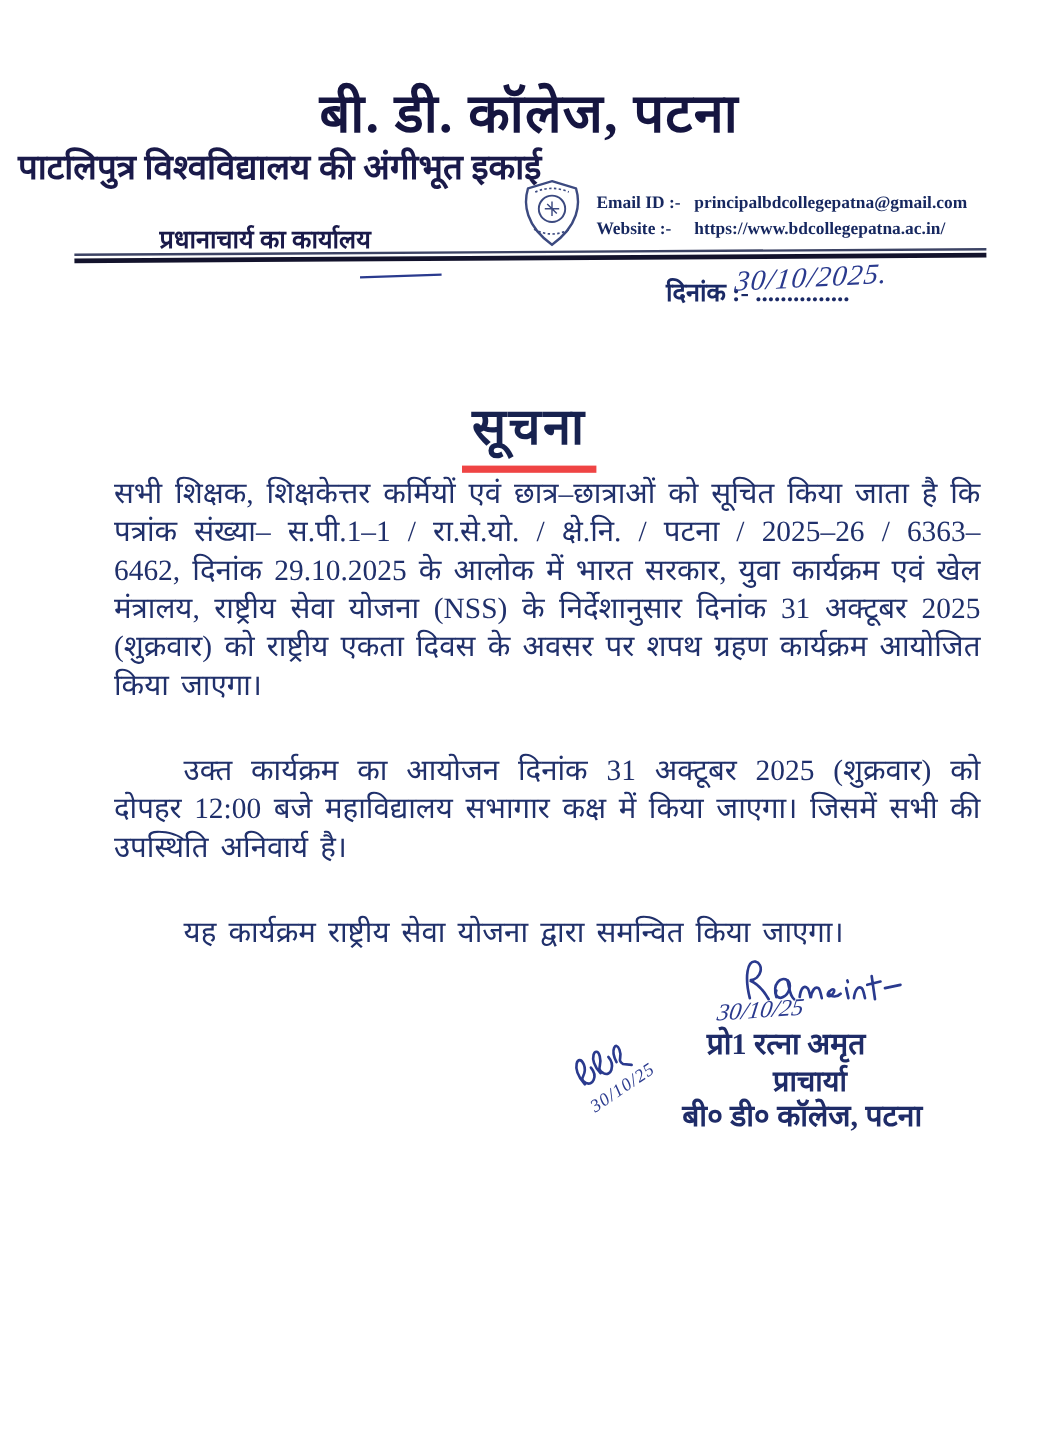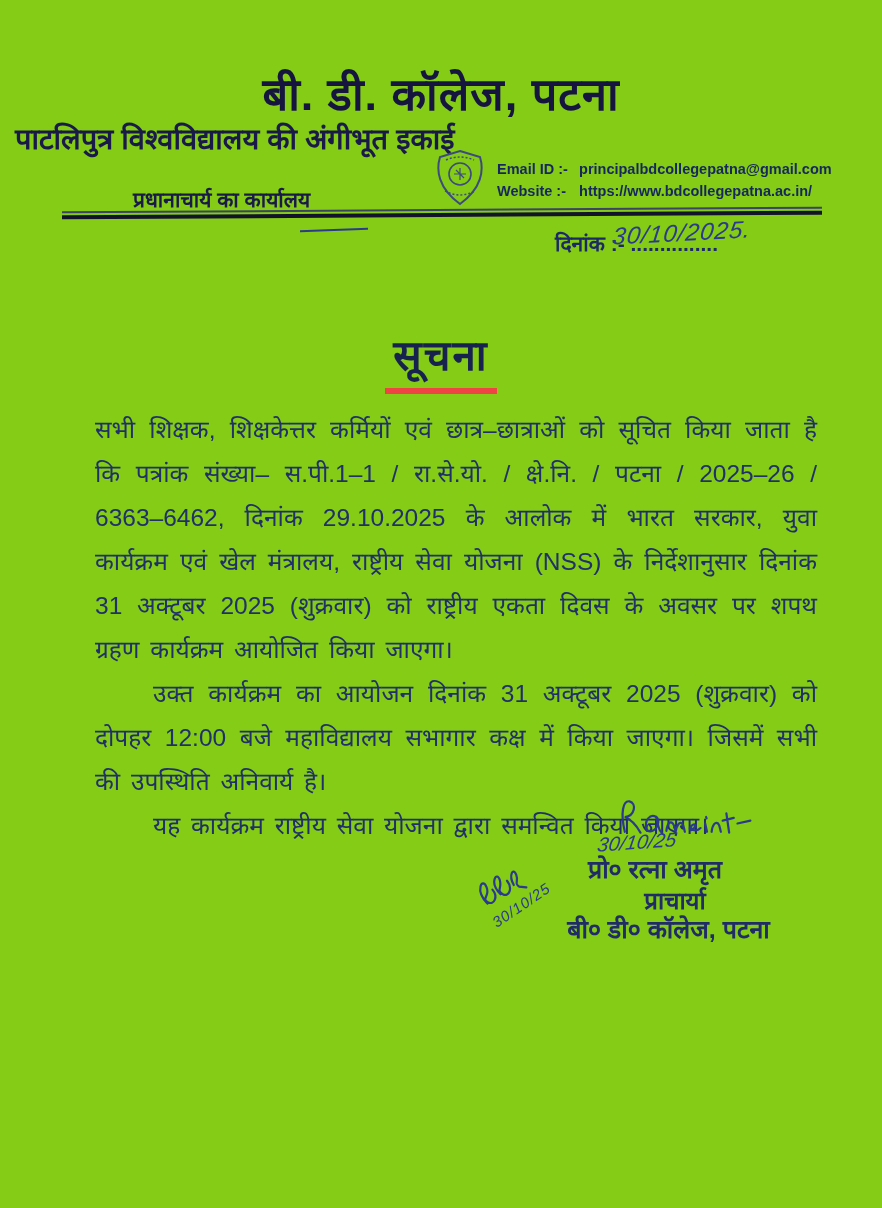--- a/index.html
+++ b/index.html
@@ -1,21 +1,21 @@
 <!DOCTYPE html>
 <html><head>
 <meta charset="utf-8">
 <style>
   html,body{margin:0;padding:0;background:#e8e8e8;}
   .page{
     position:relative;
     width:882px;height:1208px;
     margin:0 auto;
-    background:#84cc16;
-    font-family:Liberation Sans, sans-serif;
+    background:#ffffff;
+    font-family:Liberation Serif, serif;
     color:#1e2a63;
     overflow:hidden;
   }
   
   .college-name{
     position:absolute;top:62px;left:0;width:100%;
     text-align:center;font-size:45px;font-weight:bold;
     color:#151540;letter-spacing:1px;margin:0;
   }
   .affiliation{
@@ -61,26 +61,26 @@
     font-style:italic;transform:skewX(-10deg) rotate(-3deg);
     letter-spacing:1px;white-space:nowrap;
   }
   
   .notice-title-wrap{position:absolute;top:325px;left:0;width:100%;text-align:center;}
   .notice-title{
     display:inline-block;font-size:42px;font-weight:bold;color:#17224f;
     border-bottom:6px solid #ef4444;padding:0 8px 6px 8px;letter-spacing:2px;
   }
   .body-text{
-    position:absolute;top:408px;left:95px;width:722px;
-    font-size:24.5px;line-height:44px;color:#20306b;
+    position:absolute;top:396px;left:95px;width:722px;
+    font-size:24.5px;line-height:32px;color:#20306b;
     text-align:justify;word-spacing:4px;
   }
   .body-text p{margin:0;}
-  .body-text p.indent{text-indent:58px;}
+  .body-text p.indent{text-indent:58px;margin-top:39px;}
   
   .sig-block{
     position:absolute;top:793px;left:520px;width:270px;
     text-align:center;color:#1f2c68;
   }
   .sig-script{position:relative;left:28px;width:150px;height:48px;margin:0 auto;}
   .sig-date{
     position:absolute;top:38px;left:78px;
     font-size:20px;color:#2a3a8e;font-style:italic;
     transform:skewX(-12deg) rotate(-4deg);white-space:nowrap;
@@ -153,21 +153,21 @@
           <path d="M57 41 C58 33 61 30 64 33 C66 35 66 39 67 42 C68 35 71 31 74 33 C76 35 76 39 77 42"></path>
           <path d="M83 37 C87 32 90 34 87 38 C84 42 81 40 83 37 C86 42 91 41 94 38"></path>
           <path d="M99 33 L101 42 M100 26 L100.5 27.5"></path>
           <path d="M106 42 C107 34 110 31 113 33 C115 35 115 39 116 42"></path>
           <path d="M122 22 L125 43 M118 30 L130 27"></path>
           <path d="M134 33 L148 30"></path>
         </g>
       </svg>
     </div>
     <div class="sig-date">30/10/25</div>
-    <div class="sig-name">प्रो० रत्ना अमृत</div>
+    <div class="sig-name">प्रो1 रत्ना अमृत</div>
     <div class="sig-desig">प्राचार्या</div>
     <div class="sig-college">बी० डी० कॉलेज, पटना</div>
   </div>
 
   <div class="left-scribble">
     <svg width="64" height="40" viewBox="0 0 64 40">
       <g stroke="#2a3a8e" stroke-width="2.2" fill="none" stroke-linecap="round">
         <path d="M8 30 C3 12 16 4 15 15 C14 25 5 22 9 29 C13 35 21 29 19 20"></path>
         <path d="M24 28 C19 12 32 5 30 15 C28 24 22 22 26 29 C30 35 38 28 36 19"></path>
         <path d="M40 26 C40 14 48 10 47 18 C46 26 41 24 44 30 L50 34"></path>

